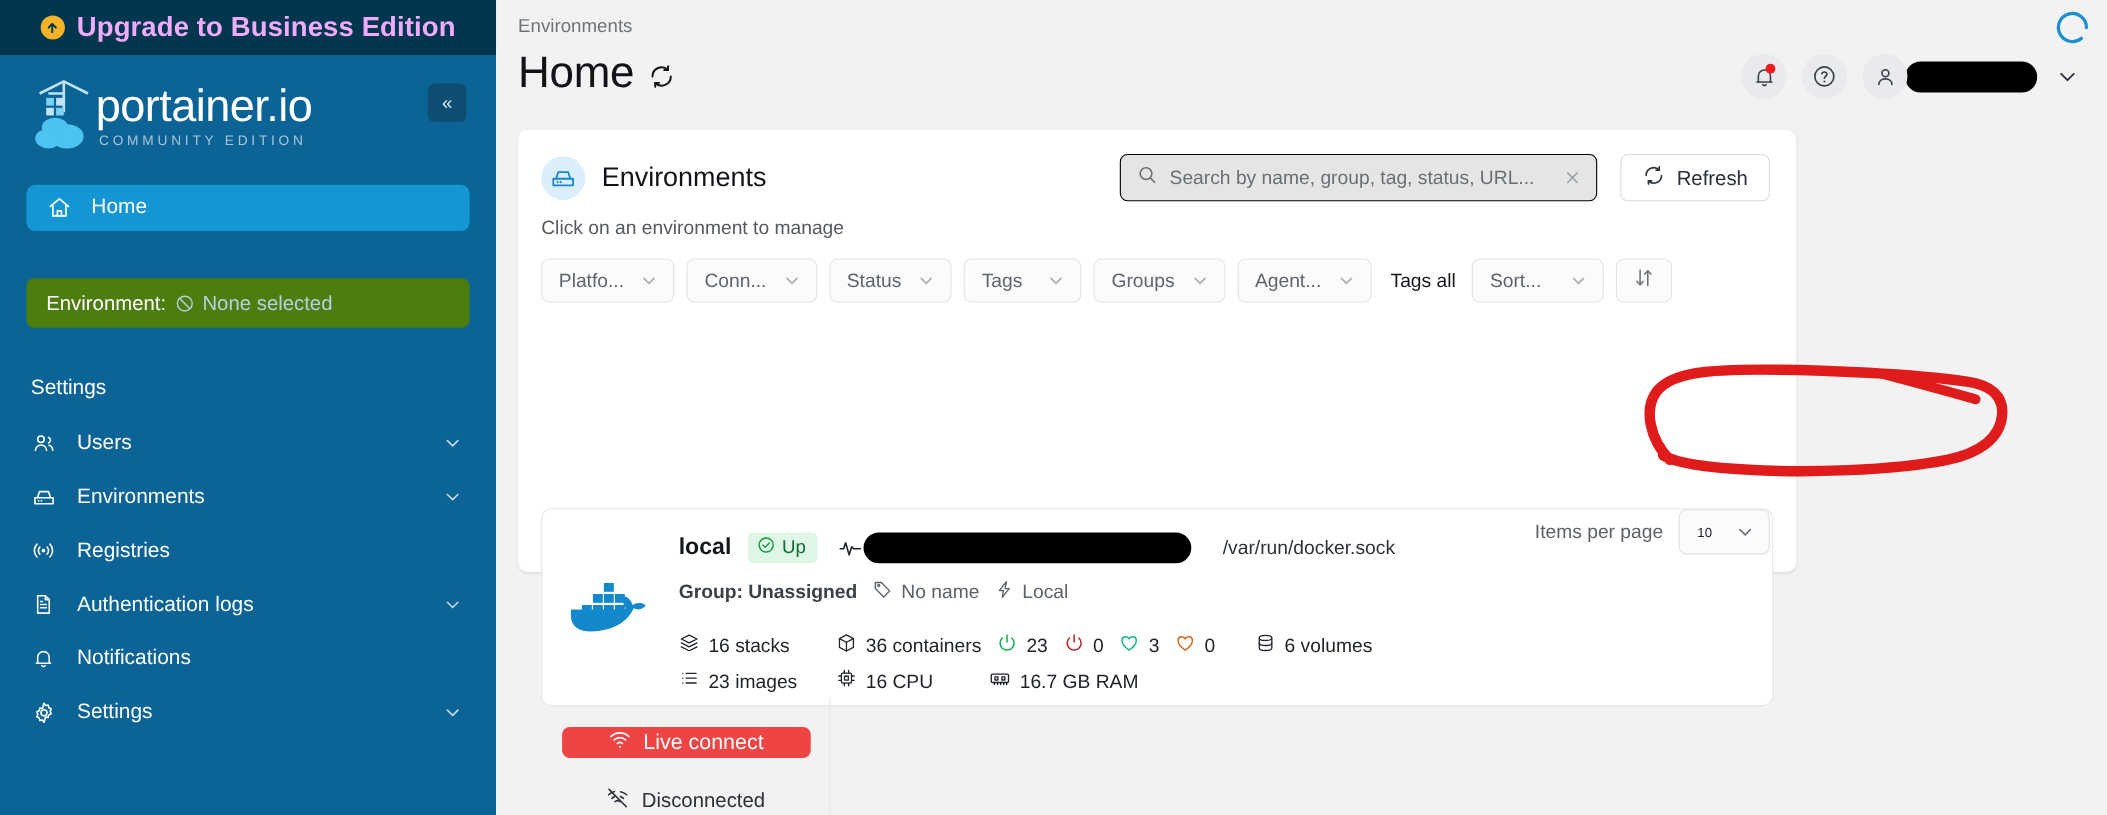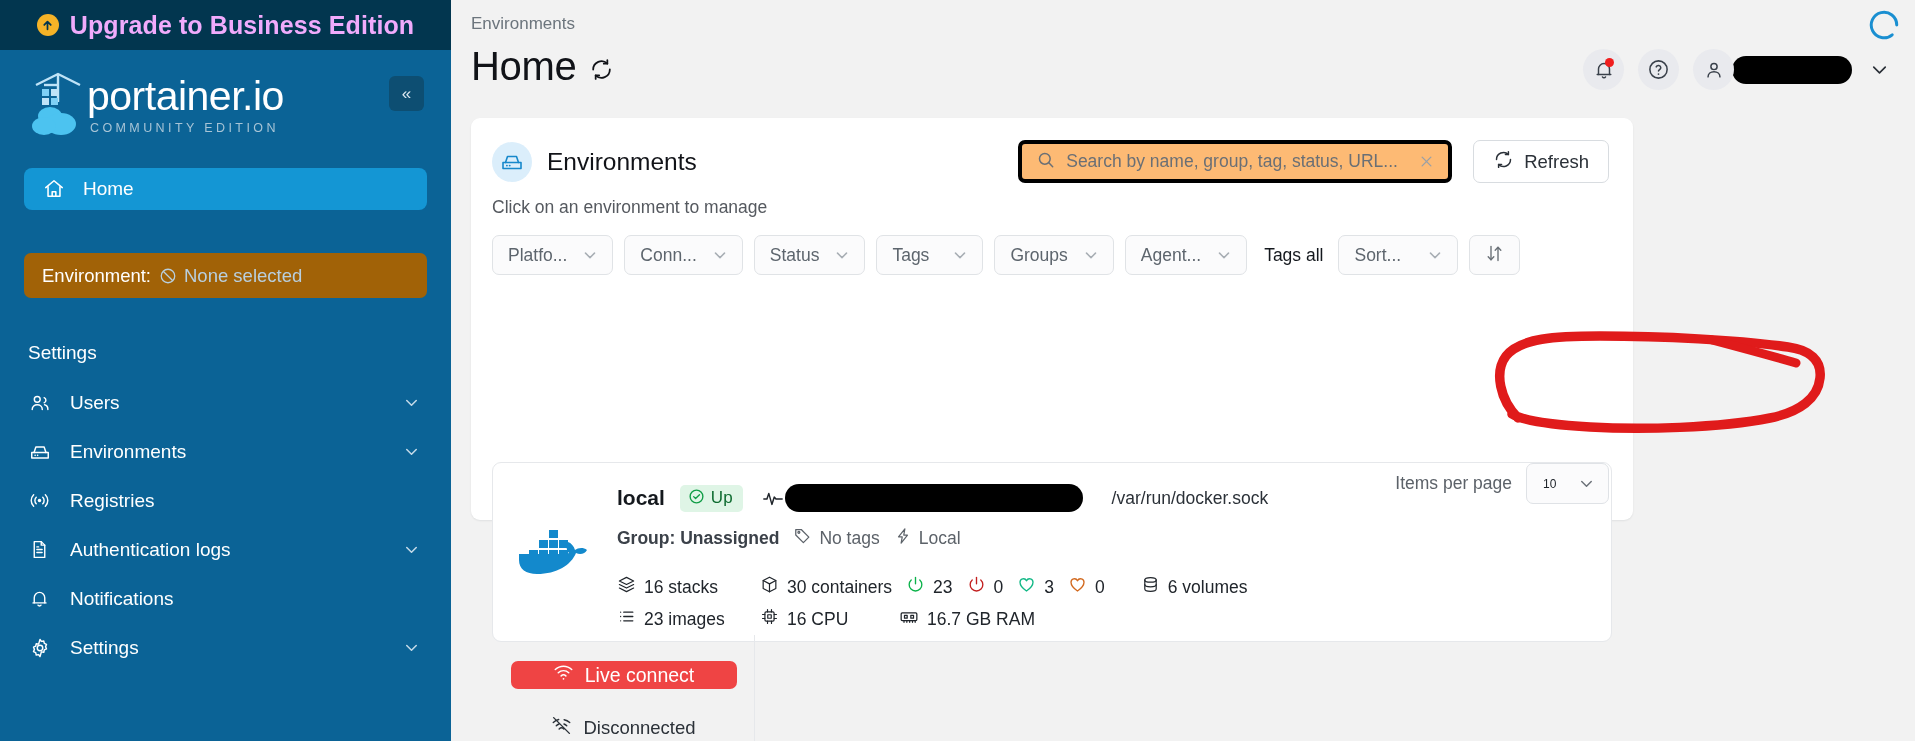--- a/index.html
+++ b/index.html
@@ -58,21 +58,21 @@
   .nav-home {
     margin: 12px 24px 0 24px; height: 42px;
     background: #1496d4; border-radius: 8px;
     display: flex; align-items: center; gap: 18px;
     padding-left: 18px; cursor: pointer;
   }
   .nav-home .lbl { color: #ffffff; font-size: 19px; }
 
   .env-pill {
     margin: 43px 24px 0 24px; height: 45px;
-    background: #a16207; border-radius: 7px;
+    background: #4d7c0f; border-radius: 7px;
     display: flex; align-items: center; gap: 7px;
     padding-left: 18px;
   }
   .env-pill .k { color: #ffffff; font-size: 18.5px; }
   .env-pill .v { color: #b9cfde; font-size: 18.5px; }
 
   .sec-title {
     color: #ffffff; font-size: 19px;
     margin: 44px 0 0 28px;
   }
@@ -124,23 +124,23 @@
   .card-head { display: flex; align-items: center; padding: 22px 24px 0 21px; }
   .card-icon {
     width: 40px; height: 40px; border-radius: 50%;
     background: #dbeefb; display: flex; align-items: center; justify-content: center;
     flex: none;
   }
   .card-title { font-size: 24.5px; color: #111318; margin-left: 15px; }
   .head-spacer { flex: 1; }
 
   .search-wrap {
-    width: 434px; height: 43px; border: 4px solid #000000; border-radius: 7px;
+    width: 434px; height: 43px; border: 1px solid #000000; border-radius: 7px;
     display: flex; align-items: center; padding: 0 12px 0 14px; gap: 10px;
-    background: #fdba74;
+    background: #e5e5e5;
   }
   .search-wrap input {
     flex: 1; border: none; outline: none; font-size: 17.5px;
     color: #44484d; font-family: "Liberation Sans", sans-serif; background: transparent;
   }
   .search-wrap input::placeholder { color: #6a6f75; }
   .clear-x { color: #9aa0a6; cursor: pointer; display: flex; }
 
   .refresh-btn {
     margin-left: 21px; height: 43px; padding: 0 19px;
@@ -619,21 +619,21 @@
 
           <div class="env-line2">
             <span class="grp">Group: Unassigned</span>
             <span class="meta">
               <span>
                 <svg width="19" height="19" viewBox="0 0 24 24" fill="none" stroke="#5c6269" stroke-width="1.6" stroke-linecap="round" stroke-linejoin="round">
                     <path d="M3.5 11.4V4.5h6.9L20 14.1l-6.9 6.9z"></path>
                     <circle cx="7.4" cy="8" r="1.2"></circle>
                   </svg>
               </span>
-              <span>No tags</span>
+              <span>No name</span>
             </span>
             <span class="meta">
               <span>
                 <svg width="18" height="18" viewBox="0 0 24 24" fill="none" stroke="#5c6269" stroke-width="1.6" stroke-linecap="round" stroke-linejoin="round">
                     <path d="M14.5 2.5L6 13.2h5L9.5 21.5 18 10.8h-5z"></path>
                   </svg>
               </span>
               <span>Local</span>
             </span>
           </div>
@@ -651,21 +651,21 @@
                 <span>16 stacks</span>
               </span>
               <span class="stat">
                 <span>
                   <svg width="19" height="19" viewBox="0 0 24 24" fill="none" stroke="#20252b" stroke-width="1.5" stroke-linecap="round" stroke-linejoin="round">
                       <path d="M12 2.8l8 4.2v10L12 21.2 4 17V7z"></path>
                       <path d="M4 7l8 4.2L20 7"></path>
                       <path d="M12 11.2v10"></path>
                     </svg>
                 </span>
-                <span>30 containers</span>
+                <span>36 containers</span>
               </span>
               <span class="sep8"></span>
               <span class="stat">
                 <span class="green">
                   <svg width="19" height="19" viewBox="0 0 24 24" fill="none" stroke="currentColor" stroke-width="1.7" stroke-linecap="round">
                       <path d="M12 3v8"></path>
                       <path d="M6.6 6.3a8 8 0 1 0 10.8 0"></path>
                     </svg>
                 </span>
                 <span>23</span>

